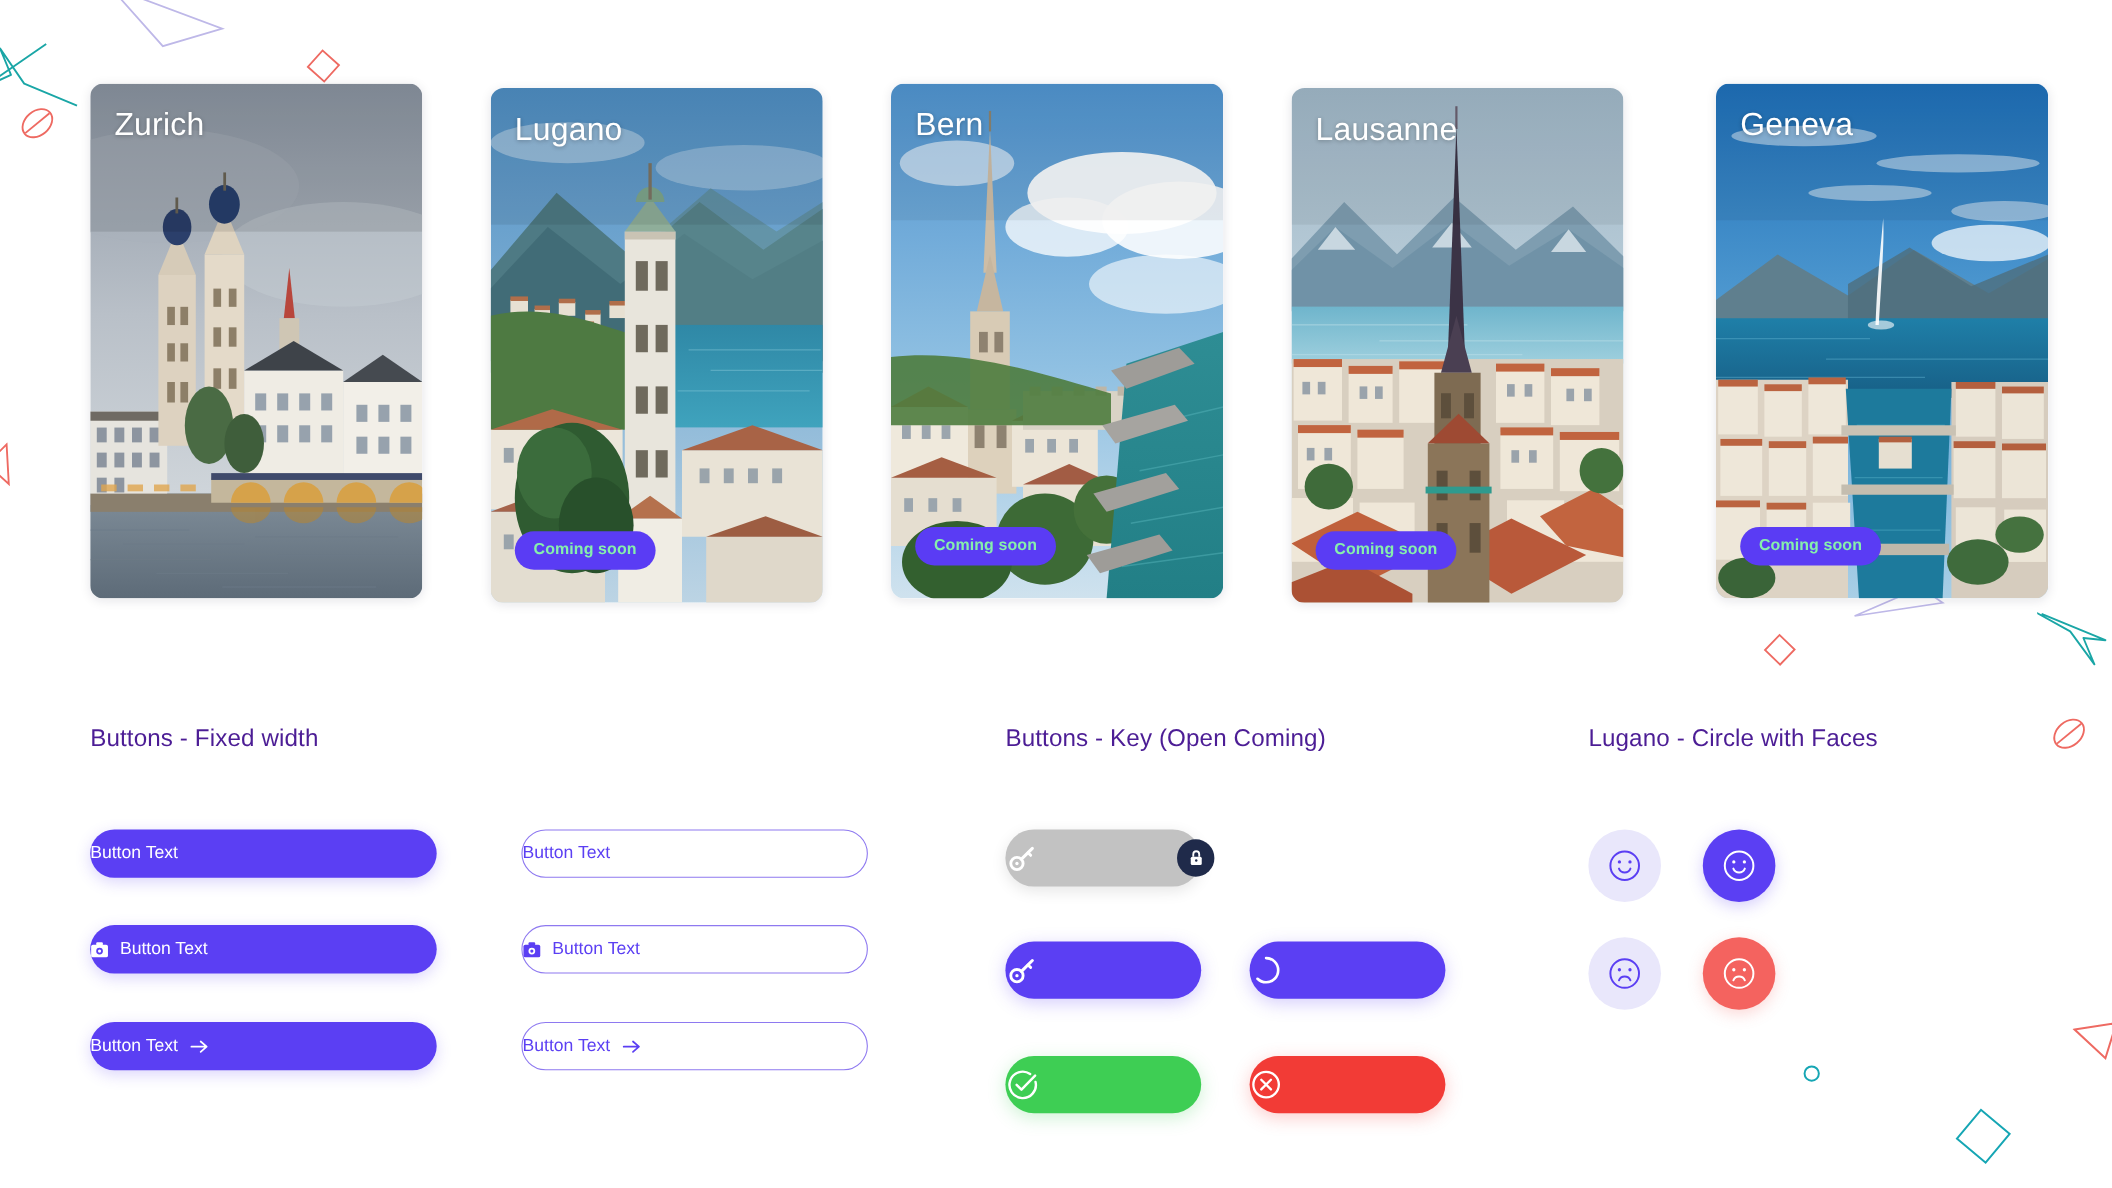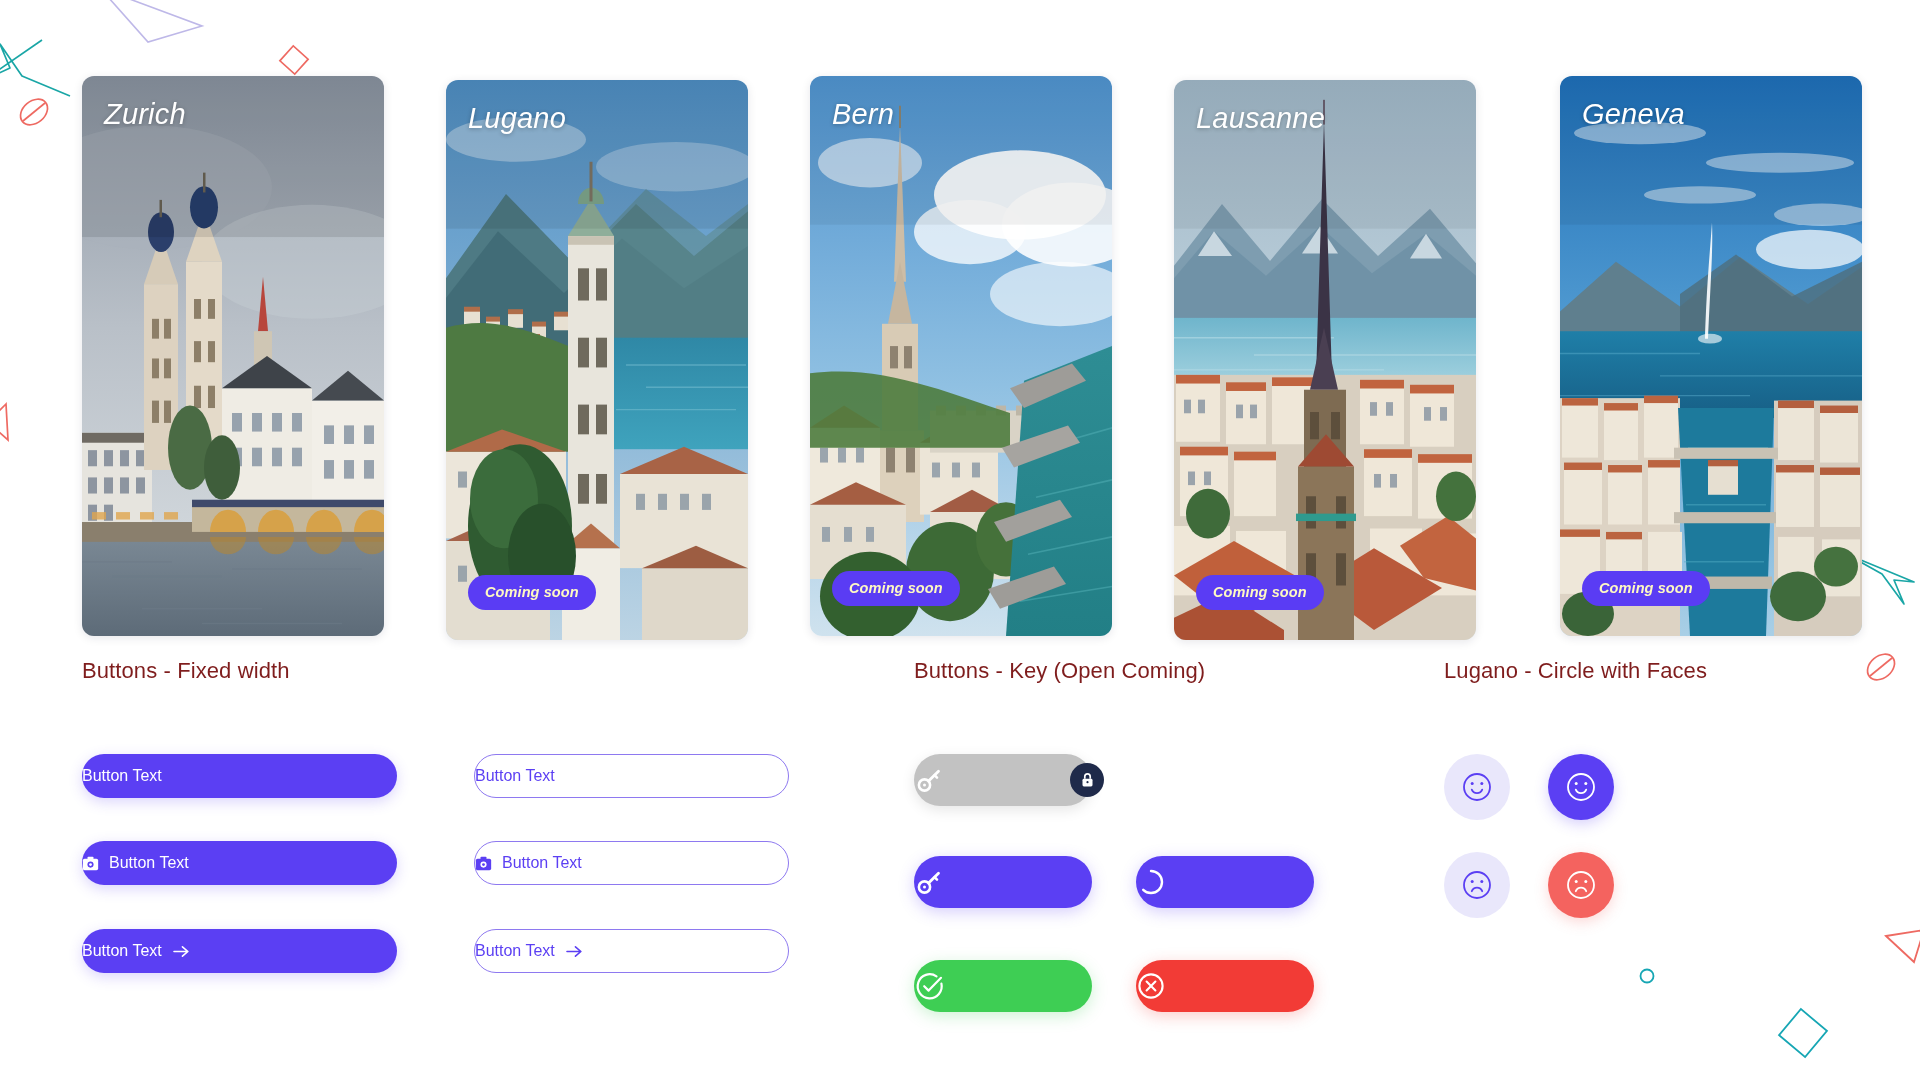--- a/index.html
+++ b/index.html
@@ -27,27 +27,26 @@
     top: 76px;
     width: 1760px;
     height: 452px;
     display: flex;
     align-items: flex-start;
     gap: 0;
   }
   .city-card {
     position: relative;
     width: 302px;
-    height: 560px;
+    height: 468px;
     border-radius: 12px;
     overflow: hidden;
     box-shadow: 0 2px 10px rgba(20,20,50,0.10);
     flex: 0 0 auto;
     margin-right: 62px;
-    font-style: italic;
   }
   .city-card:last-child { margin-right: 0; margin-left: 22px; }
   .city-card.offset-down { margin-top: 4px; padding-left: 32px; }
 
   .card-photo {
     position: absolute;
     inset: 0;
     width: 100%;
     height: 100%;
   }
@@ -61,35 +60,35 @@
     letter-spacing: 0.2px;
     text-shadow: 0 1px 4px rgba(0,0,0,0.28);
     z-index: 4;
     white-space: nowrap;
   }
   .card-badge {
     position: absolute;
     left: 22px;
     bottom: 30px;
     background: #5A3CF4;
-    color: #fef9c3;
+    color: #86efac;
     font-size: 14.5px;
     font-weight: 700;
     padding: 9px 17px 10px 17px;
     border-radius: 20px;
     z-index: 5;
     white-space: nowrap;
     letter-spacing: 0.1px;
   }
 
   
   .section-title {
     position: absolute;
     font-size: 22px;
-    color: #7f1d1d;
+    color: #4c1d95;
     font-weight: 400;
     letter-spacing: 0.1px;
     white-space: nowrap;
   }
   #title-fixed  { left: 82px;  top: 658px; }
   #title-key    { left: 914px; top: 658px; }
   #title-faces  { left: 1444px;top: 658px; }
 
   
   .pill {

